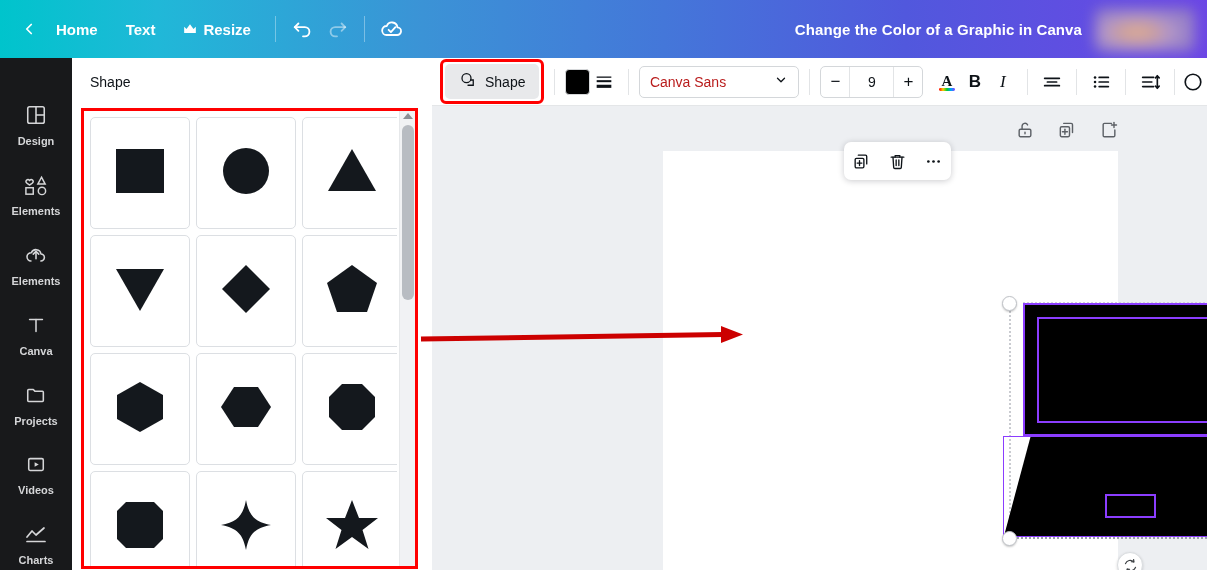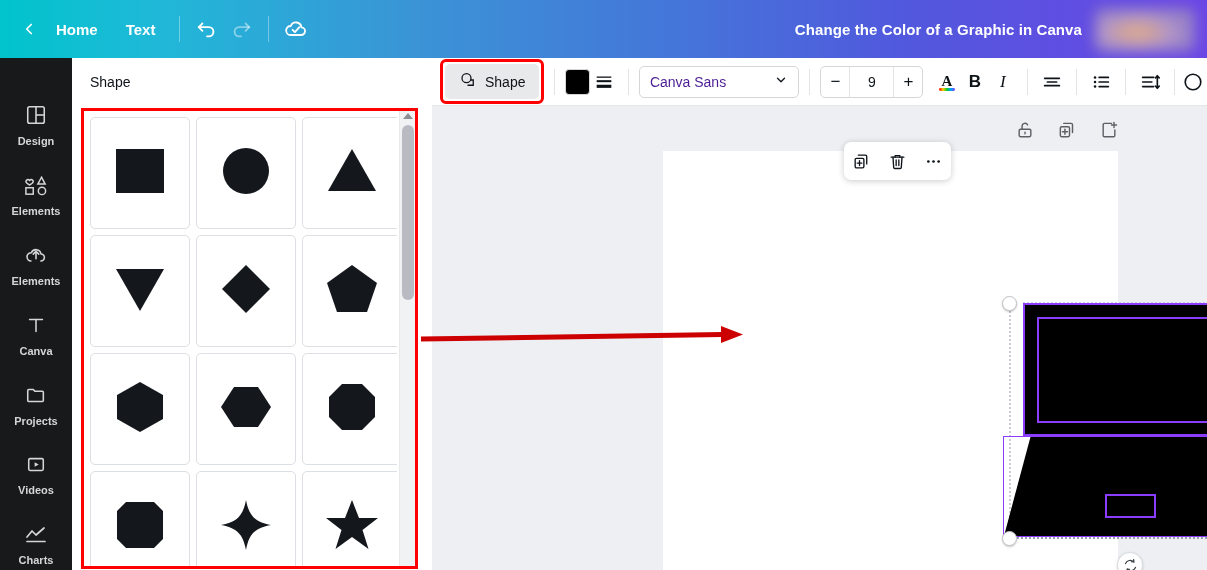--- a/index.html
+++ b/index.html
@@ -110,21 +110,21 @@
   .tsep { width: 1px; height: 26px; background: #e2e4e6; margin: 0 10px; }
   .swatch {
     width: 26px; height: 26px; background: #000; border-radius: 4px;
     border: 1px solid #d6d8da; cursor: pointer;
   }
   .t-ico { width: 30px; height: 30px; display: flex; align-items: center;
     justify-content: center; cursor: pointer; border-radius: 4px; }
   .font-sel {
     display: flex; align-items: center; justify-content: space-between;
     width: 170px; height: 32px; border: 1px solid #d4d7da; border-radius: 5px;
-    padding: 0 10px; font-size: 14px; color: #4c1d95; cursor: pointer;
+    padding: 0 10px; font-size: 14px; color: #b91c1c; cursor: pointer;
   }
   .stepper {
     display: flex; align-items: center; height: 32px;
     border: 1px solid #d4d7da; border-radius: 5px; overflow: hidden;
   }
   .stepper .sbtn { width: 30px; height: 30px; display: flex; align-items: center;
     justify-content: center; font-size: 17px; color: #0e1318; cursor: pointer; }
   .stepper .sval {
     width: 48px; text-align: center; font-size: 14px; color: #0e1318;
     border-left: 1px solid #e2e4e6; border-right: 1px solid #e2e4e6;
@@ -214,20 +214,28 @@
     <div class="tb-back">
       <svg width="18" height="18" viewBox="0 0 24 24" fill="none" stroke="#fff" stroke-width="2.3" stroke-linecap="round" stroke-linejoin="round">
         <polyline points="15 18 9 12 15 6"></polyline>
       </svg>
     </div>
     <div class="tb-item">
       <span>Home</span>
     </div>
     <div class="tb-item">
       <span>Text</span>
+    </div>
+    <div class="tb-item">
+      <span>
+        <svg width="14" height="12" viewBox="0 0 24 20" fill="#fff">
+          <path d="M2 6l4 4 6-8 6 8 4-4v11H2z"></path>
+        </svg>
+      </span>
+      <span>Resize</span>
     </div>
     <div class="tb-sep"></div>
     <div class="tb-icon">
       <svg width="22" height="22" viewBox="0 0 24 24" fill="none" stroke="#fff" stroke-width="2" stroke-linecap="round" stroke-linejoin="round">
         <path d="M3 10h11a5 5 0 0 1 0 10h-2"></path>
           <polyline points="7 6 3 10 7 14"></polyline>
       </svg>
     </div>
     <div class="tb-icon">
       <svg width="22" height="22" viewBox="0 0 24 24" fill="none" stroke="rgba(255,255,255,.45)" stroke-width="2" stroke-linecap="round" stroke-linejoin="round">

